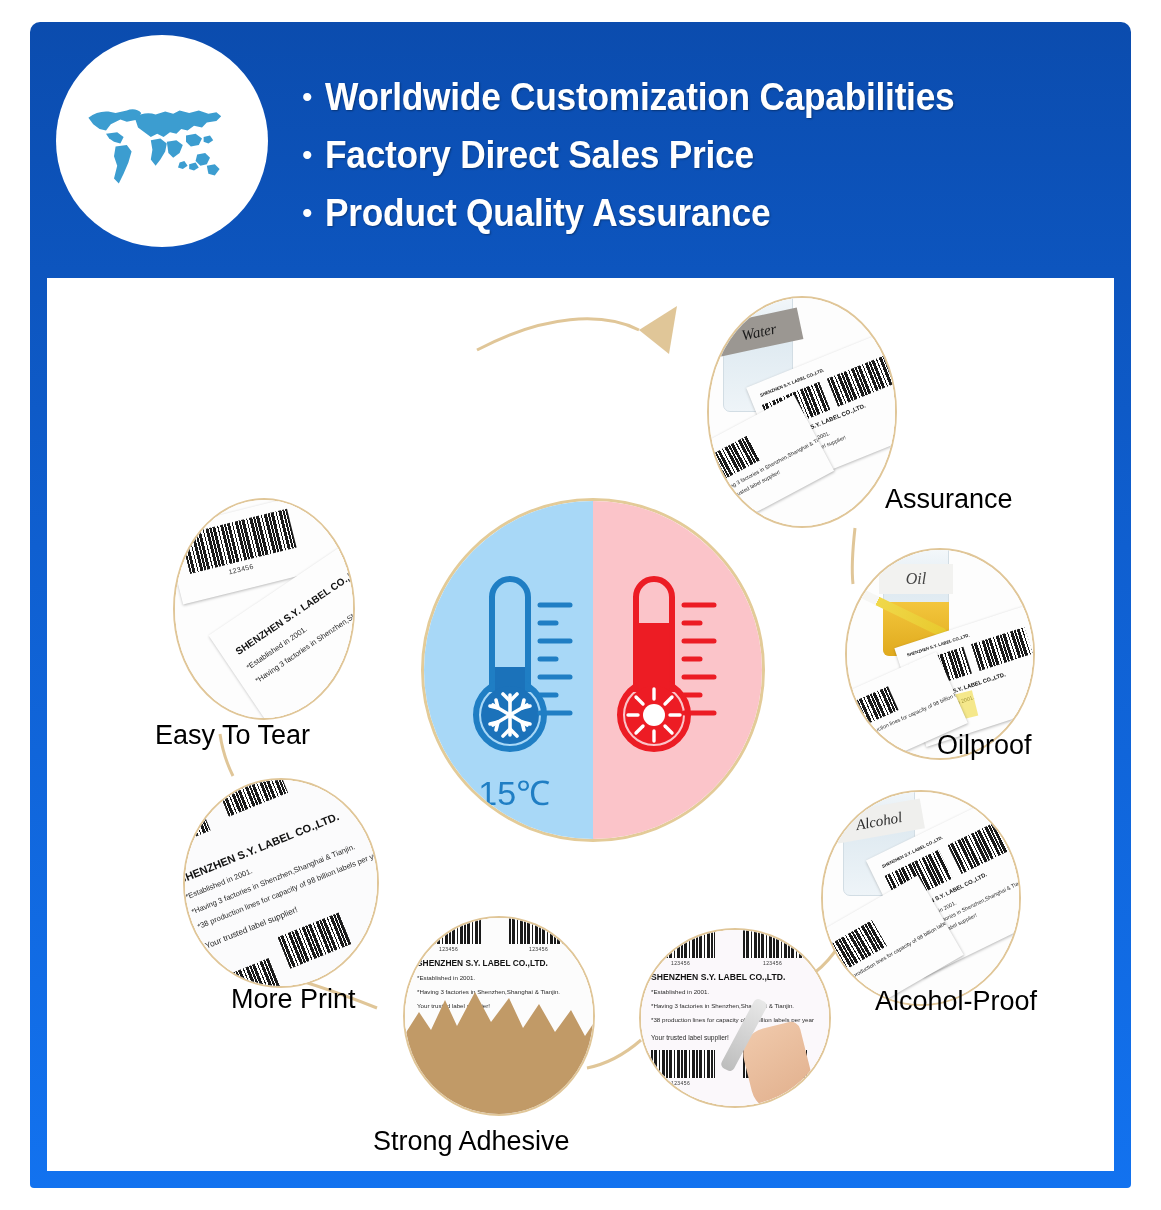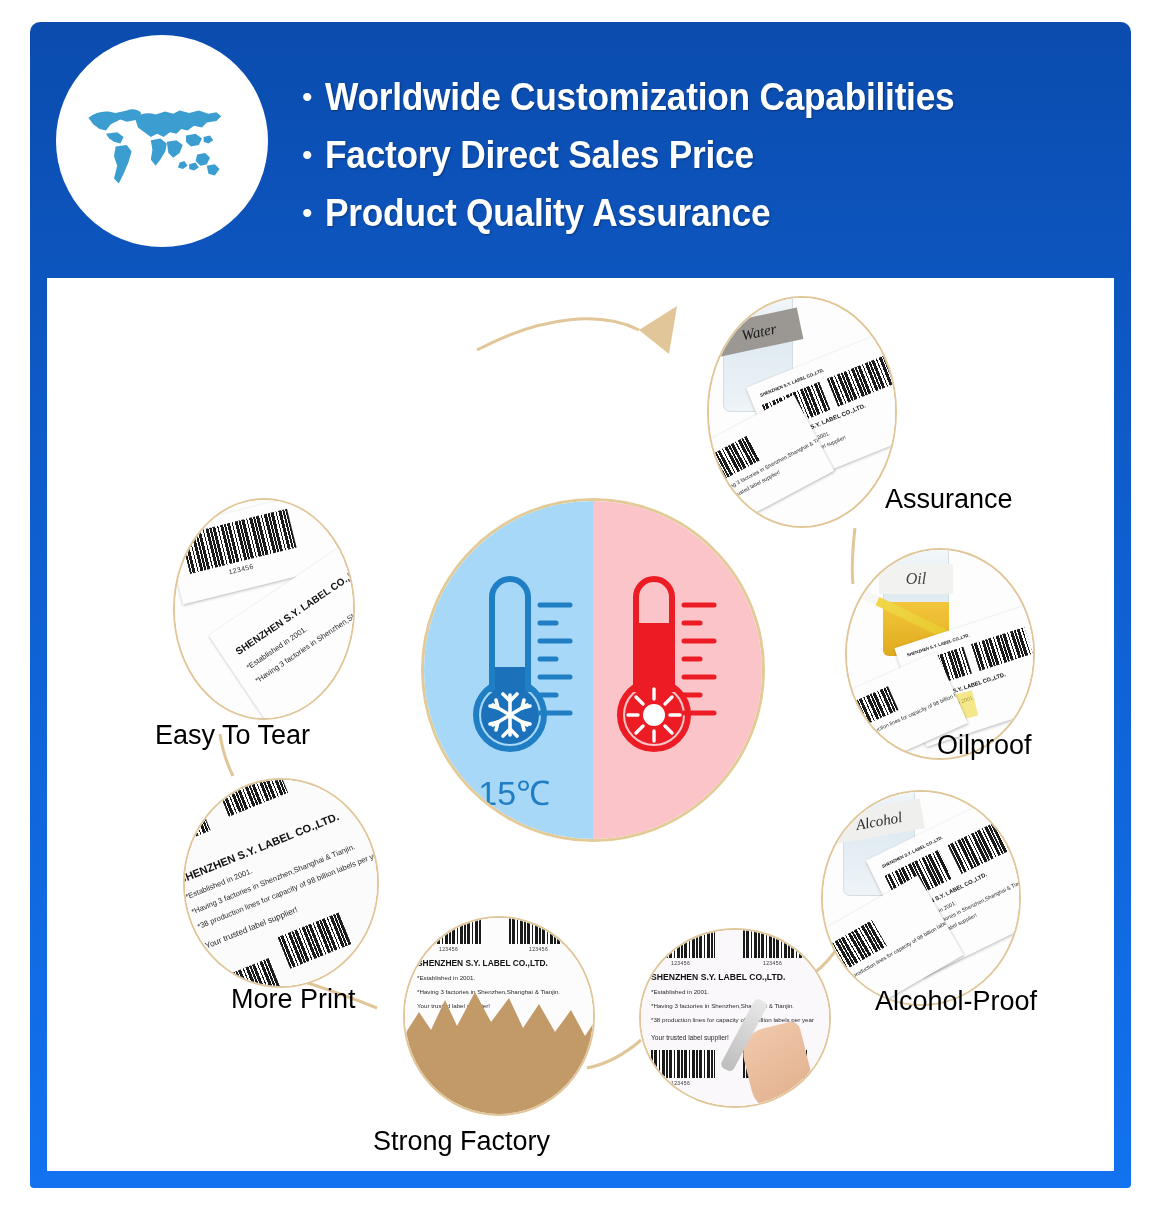--- a/index.html
+++ b/index.html
@@ -415,21 +415,21 @@
             <div class="lbltitle" style="left:16px;top:46px;font-size:8.4px;">SHENZHEN S.Y. LABEL CO.,LTD.</div>
             <div class="lblline" style="left:16px;top:62px;font-size:6.2px;">*Established in 2001.</div>
             <div class="lblline" style="left:16px;top:76px;font-size:6.2px;">*Having 3 factories in Shenzhen,Shanghai &amp; Tianjin.</div>
             <div class="lblline" style="left:16px;top:90px;font-size:6.2px;">Your trusted label supplier!</div>
           </div>
           <svg style="position:absolute;left:0;top:56px;width:192px;height:150px;" viewBox="0 0 192 150" xmlns="http://www.w3.org/2000/svg">
             <path d="M0 60 L14 38 L26 56 L40 26 L52 52 L70 18 L86 48 L104 24 L118 54 L134 30 L150 58 L166 36 L180 62 L192 44 L192 150 L0 150 Z" fill="#c19a67"></path>
           </svg>
         </div>
       </div>
-      <div class="fcaption" style="left:-12px;top:210px;">Strong Factory</div>
+      <div class="fcaption" style="left:-12px;top:210px;">Strong Adhesive</div>
     </div>
 
     <div class="feature" style="left:124px;top:500px;width:250px;height:250px;">
       <div class="fcircle" style="left:12px;width:196px;height:210px;">
         <div class="photo">
           <div class="lbl" style="left:-24px;top:-24px;width:250px;height:250px;box-shadow:none;background:#fbfbfc;transform:rotate(-22deg);">
             <div class="bars" style="left:10px;top:16px;width:64px;height:34px;"></div>
             <div class="bars" style="left:96px;top:10px;width:64px;height:34px;"></div>
             <div class="lbltitle" style="left:26px;top:78px;font-size:11px;">SHENZHEN S.Y. LABEL CO.,LTD.</div>
             <div class="lblline" style="left:26px;top:98px;font-size:7.6px;">*Established in 2001.</div>

